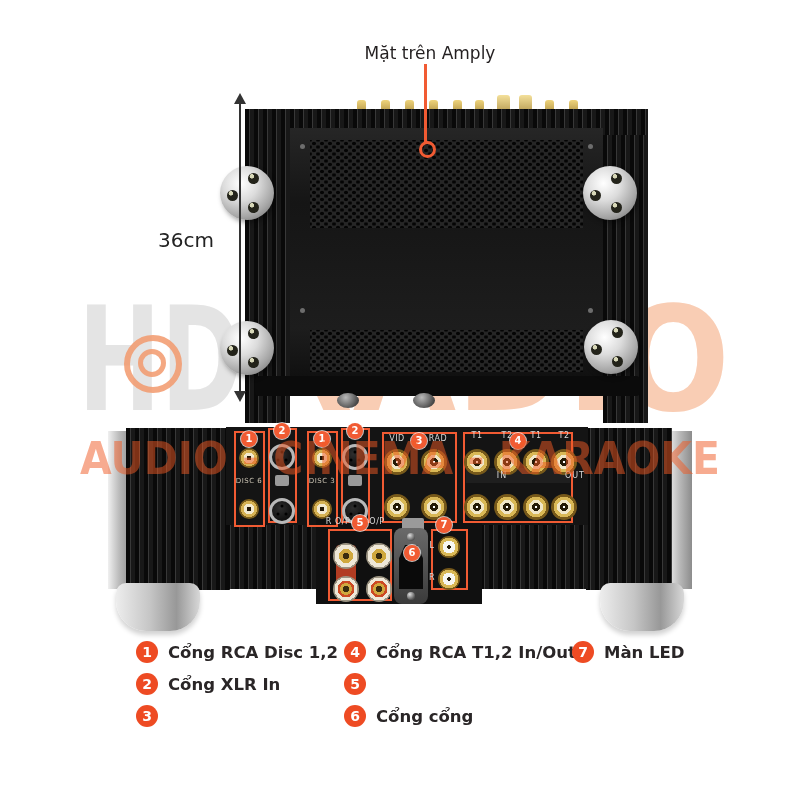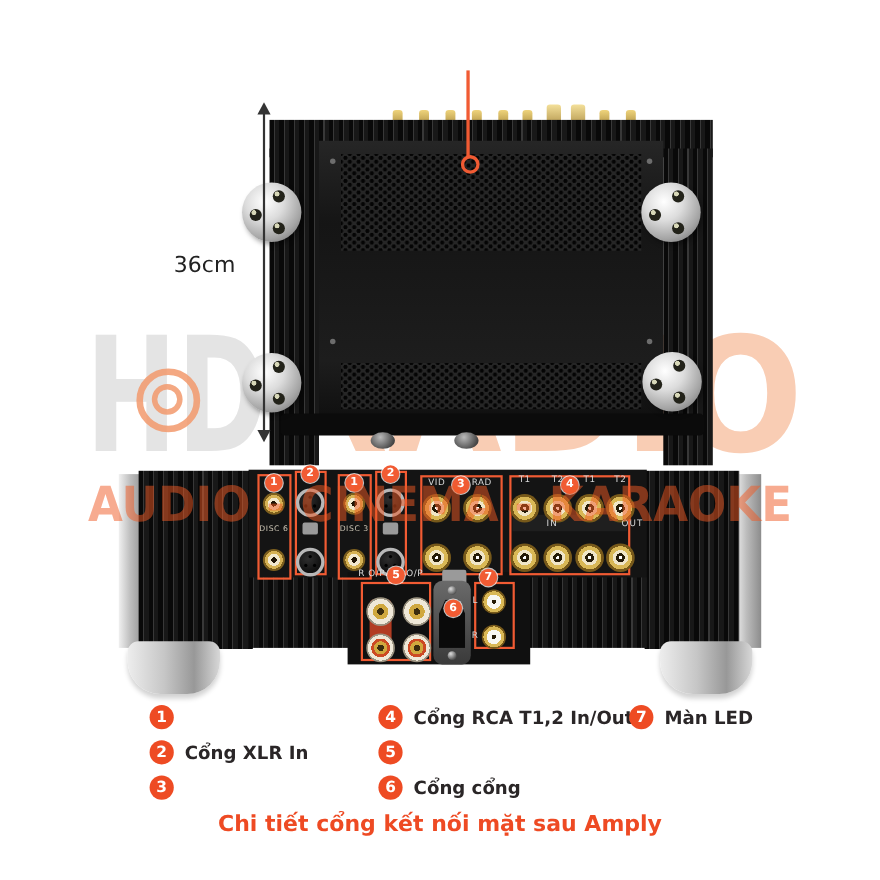--- a/index.html
+++ b/index.html
@@ -69,20 +69,21 @@
 
 <div id="stage">
 
   <svg class="abs" style="left:70px;top:295px;z-index:1;" width="670" height="140">
     <text x="8" y="115" font-size="145" font-weight="bold" fill="#e4e4e4" textLength="165" lengthAdjust="spacingAndGlyphs">HD</text>
     <text x="180" y="115" font-size="145" font-weight="bold" fill="#f9cdb4" textLength="480" lengthAdjust="spacingAndGlyphs">RADIO</text>
   </svg>
   <div class="wm-ring abs" style="left:124px;top:335px;width:46px;height:46px;border-width:6px;z-index:1;opacity:.85;"></div>
   <div class="wm-ring abs" style="left:138px;top:349px;width:18px;height:18px;border-width:5px;z-index:1;opacity:.85;"></div>
 
+  <div class="abs" style="left:320px;top:43px;width:220px;text-align:center;font-size:17px;font-weight:500;color:#231f20;z-index:6;">Mặt trên Amply</div>
   <div class="abs" style="left:424px;top:64px;width:3px;height:79px;background:#f15b33;z-index:6;"></div>
   <div class="abs" style="left:419px;top:141px;width:11px;height:11px;border:3px solid #f15b33;border-radius:50%;z-index:6;"></div>
 
   <div class="abs" style="left:239px;top:99px;width:2px;height:296px;background:#333;z-index:6;"></div>
   <div class="arrowhead" style="left:234px;top:93px;border-left:6px solid transparent;border-right:6px solid transparent;border-bottom:11px solid #333;z-index:6;"></div>
   <div class="arrowhead" style="left:234px;top:391px;border-left:6px solid transparent;border-right:6px solid transparent;border-top:11px solid #333;z-index:6;"></div>
   <div class="abs" style="left:158px;top:228px;font-size:20px;color:#222;z-index:6;">36cm</div>
 
   <div class="abs" style="left:245px;top:95px;width:403px;height:320px;z-index:2;">
 
@@ -223,20 +224,21 @@
     <div class="jack7 abs" style="left:330px;top:111px;"></div>
     <div class="jack7 abs" style="left:330px;top:143px;"></div>
   </div>
 
   <svg class="abs" style="left:75px;top:432px;z-index:3;opacity:.5;pointer-events:none;" width="650" height="55">
     <text x="5" y="42" font-size="44" font-weight="bold" fill="#f15a24" textLength="640" lengthAdjust="spacingAndGlyphs">AUDIO - CINEMA - KARAOKE</text>
   </svg>
 
   <div class="legend-row" style="left:136px;top:641px;z-index:6;">
     <span class="badge-lg">1</span>
+    <span class="legend-label">Cổng RCA Disc 1,2</span>
   </div>
   <div class="legend-row" style="left:136px;top:673px;z-index:6;">
     <span class="badge-lg">2</span>
     <span class="legend-label">Cổng XLR In</span>
   </div>
   <div class="legend-row" style="left:136px;top:705px;z-index:6;">
     <span class="badge-lg">3</span>
   </div>
   <div class="legend-row" style="left:344px;top:641px;z-index:6;">
     <span class="badge-lg">4</span>
@@ -247,15 +249,14 @@
   </div>
   <div class="legend-row" style="left:344px;top:705px;z-index:6;">
     <span class="badge-lg">6</span>
     <span class="legend-label">Cổng cổng</span>
   </div>
   <div class="legend-row" style="left:572px;top:641px;z-index:6;">
     <span class="badge-lg">7</span>
     <span class="legend-label">Màn LED</span>
   </div>
 
-  <div class="abs" style="left:0;top:736px;width:800px;text-align:center;font-size:20px;font-weight:bold;color:#ee4a23;z-index:6;">Chi tiết cổng kết nối mặt sau Amply</div>
 
 </div>
 
 </body></html>

